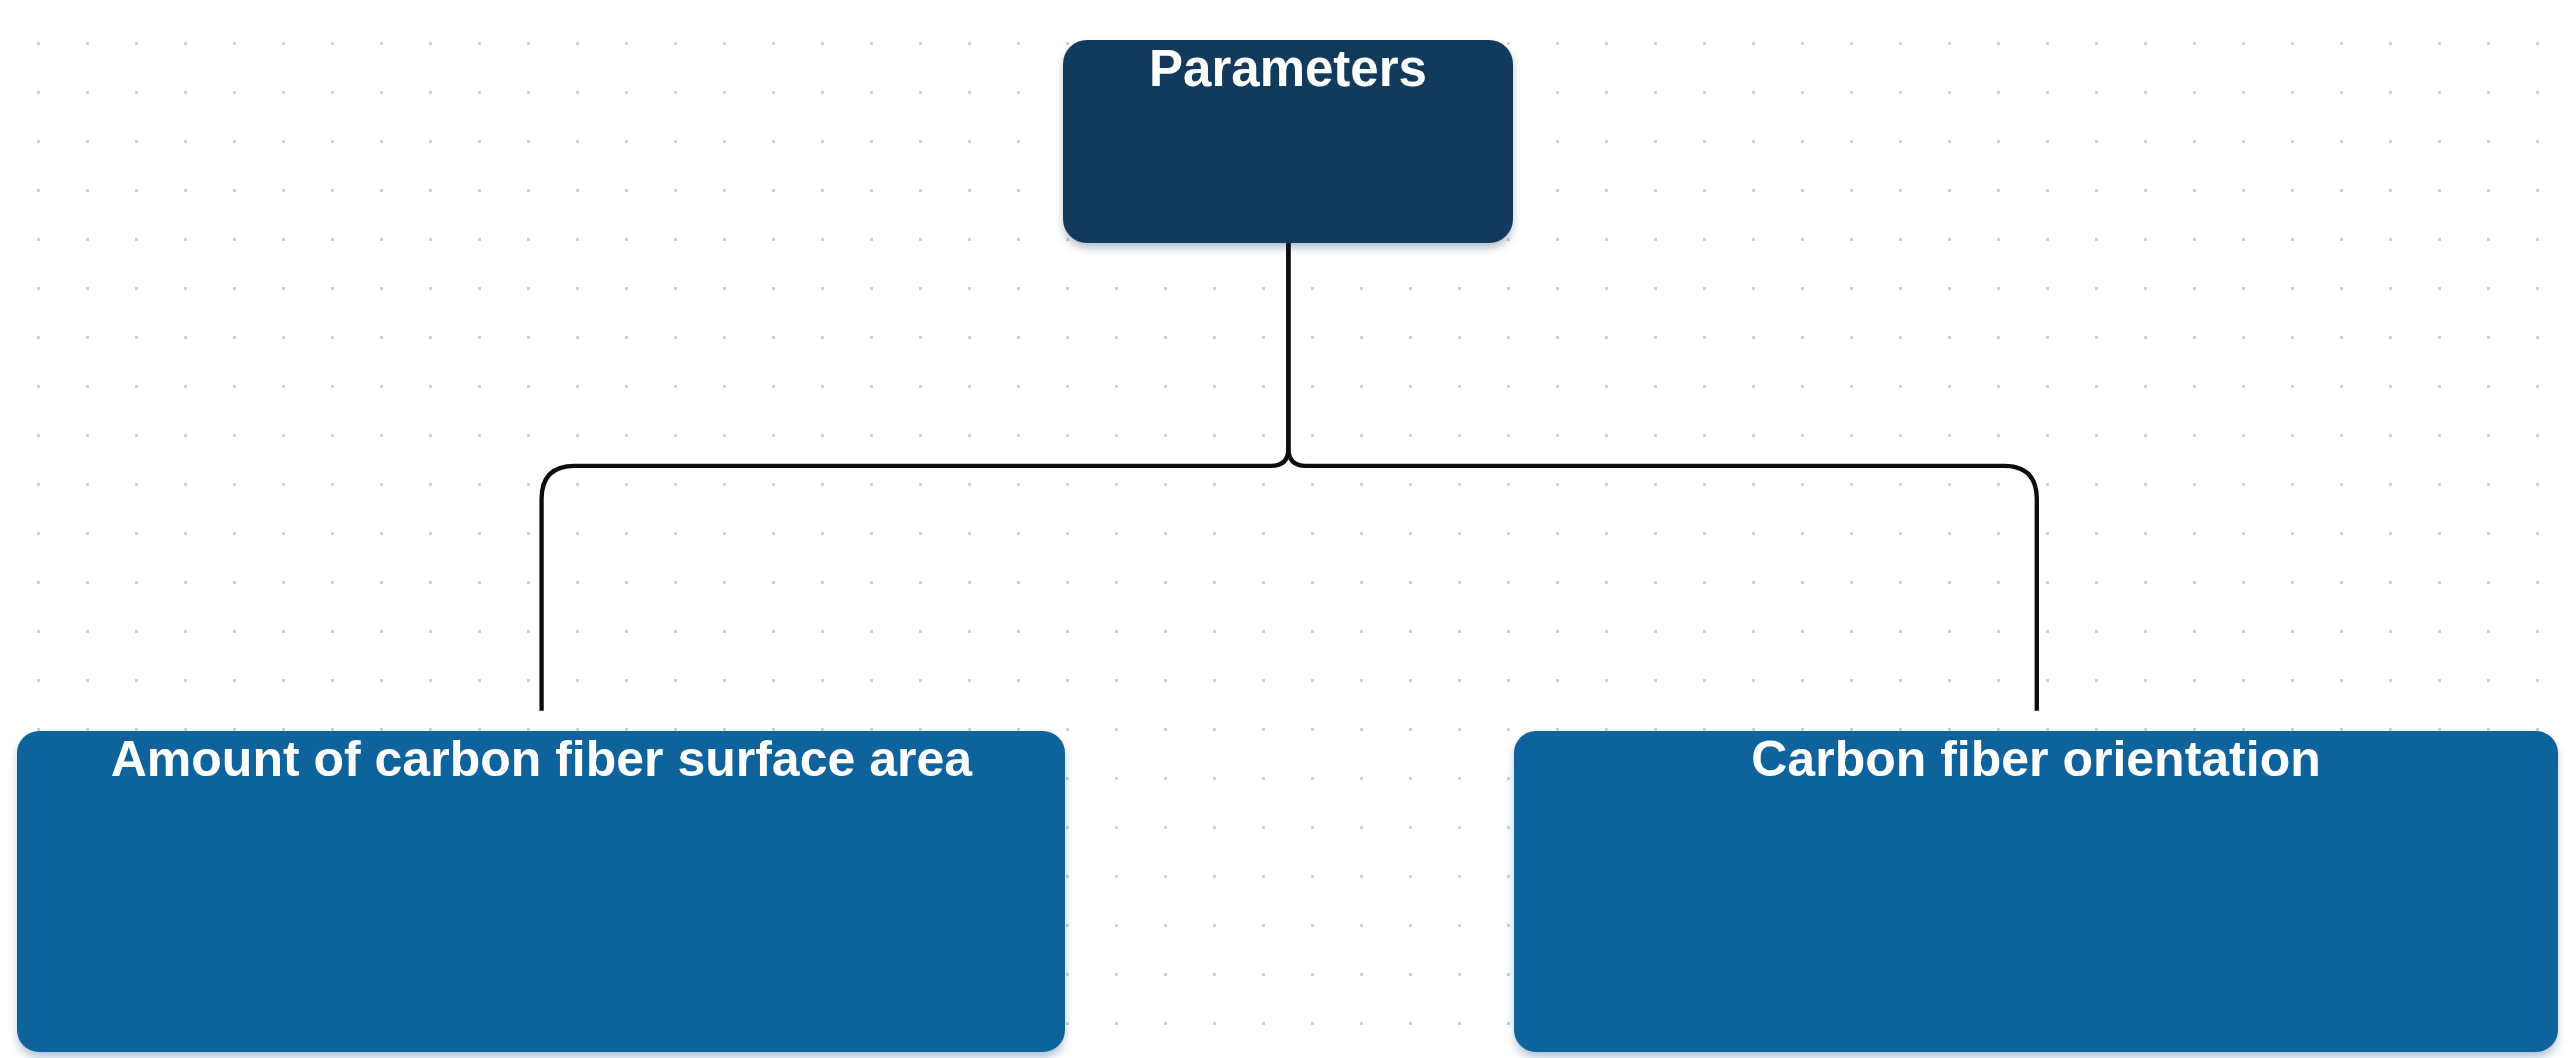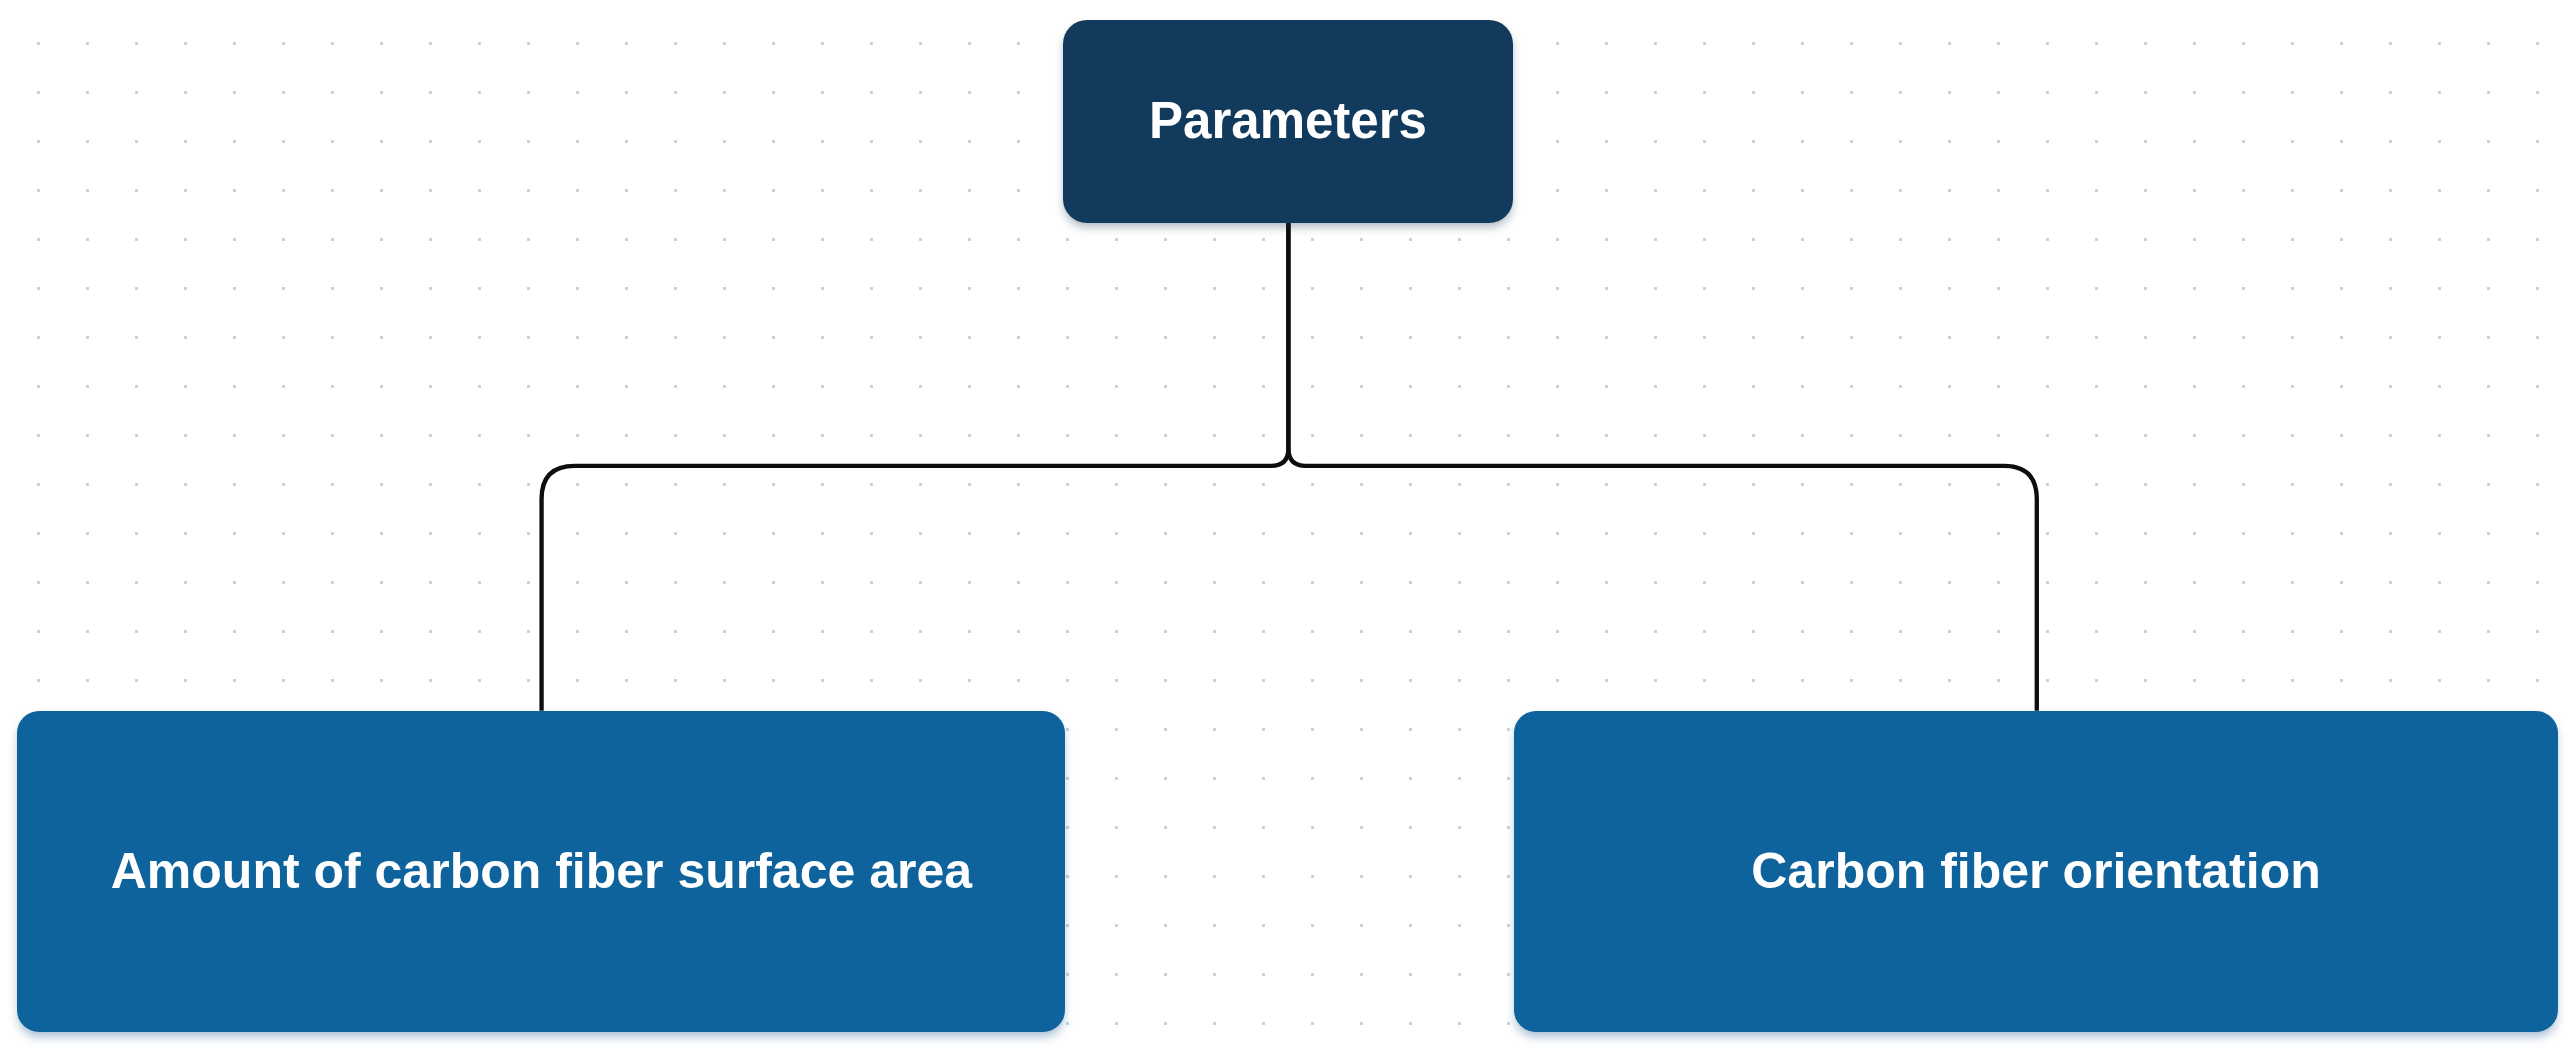--- a/index.html
+++ b/index.html
@@ -24,26 +24,27 @@
     background-image:radial-gradient(var(--c-dot) 1.7px, transparent 1.9px);
     background-size:49px 49px;
     background-position:14px 19px;
   }
   .connectors{
     position:absolute;left:0;top:0;width:2576px;height:1059px;
     pointer-events:none;
   }
   .node{
     position:absolute;
-    display:flex;align-items:center;justify-content:center;
+    display:flex;align-items:flex-start;justify-content:center;
     text-align:center;
     color:var(--c-text);
     font-weight:700;
     box-sizing:border-box;
     cursor:default;
+    margin-top:20px;
   }
   .node-root{
     left:1063px;top:20px;width:450px;height:203px;
     background:var(--c-root);
     border-radius:24px;
     font-size:51px;
     box-shadow:0 5.5px 9.5px -1.6px rgba(16,48,80,0.35);
   }
   .node-child{
     top:711px;width:1048px;height:321px;

